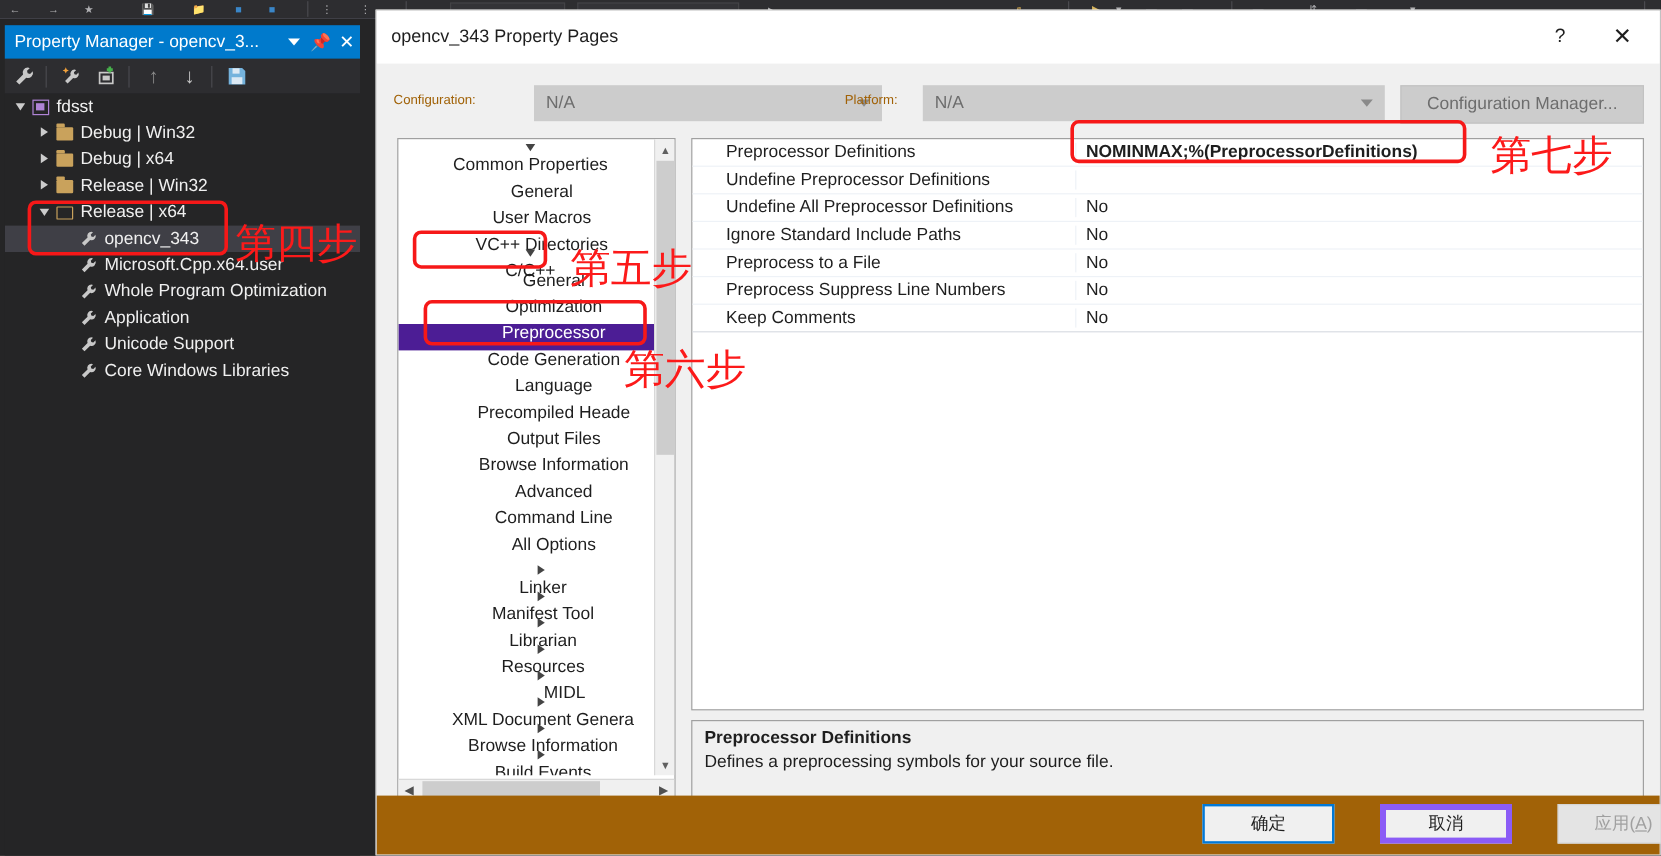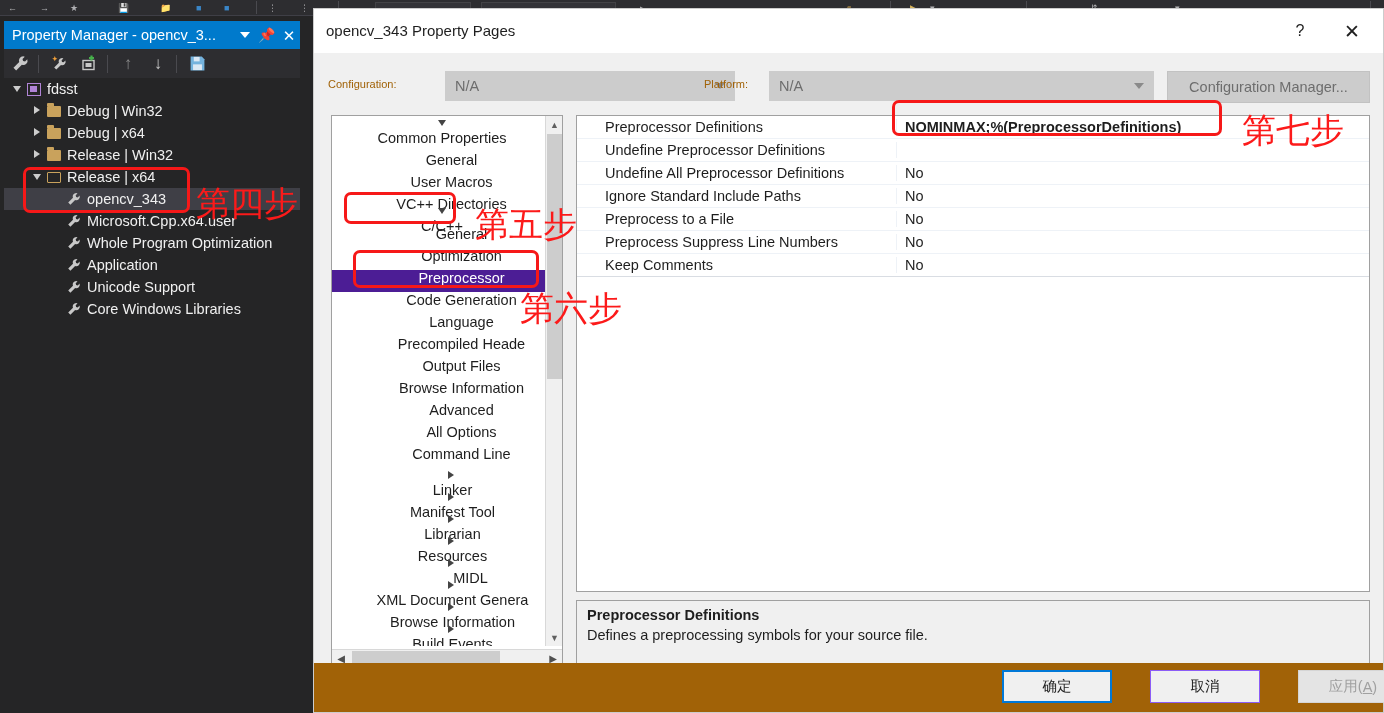--- a/index.html
+++ b/index.html
@@ -214,21 +214,21 @@
   
   .dlg-footer {
     position: absolute; left: 0; bottom: 0; width: 100%; height: 49px; background: #a16207;
   }
   .fbtn {
     position: absolute; top: 7px; height: 33px; width: 110px;
     display: flex; align-items: center; justify-content: center;
     font-size: 14.5px; background: #f0f0f0;
   }
   .fbtn.ok { left: 688px; border: 2px solid #0078d7; color: #1e1e1e; }
-  .fbtn.cancel { left: 836px; border: 1px solid #8b5cf6; color: #1e1e1e; }
+  .fbtn.cancel { left: 836px; border: 5px solid #8b5cf6; color: #1e1e1e; }
   .fbtn.apply { left: 984px; border: 1px solid #d5d5d5; background: #e4e4e4; color: #a0a0a0; }
   .fbtn u { text-decoration: underline; }
 
   
   .redbox {
     position: absolute; border: 3px solid #f61818; border-radius: 7px;
     pointer-events: none;
   }
   .redtext {
     position: absolute; color: #fc1a1a; font-size: 34px;
@@ -507,25 +507,25 @@
 
           <div class="dt-row" style="padding-left:44px;">
             <span>Browse Information</span>
           </div>
 
           <div class="dt-row" style="padding-left:44px;">
             <span>Advanced</span>
           </div>
 
           <div class="dt-row" style="padding-left:44px;">
+            <span>Command Line</span>
+          </div>
+
+          <div class="dt-row" style="padding-left:44px;">
             <span>All Options</span>
-          </div>
-
-          <div class="dt-row" style="padding-left:44px;">
-            <span>Command Line</span>
           </div>
 
           <div class="dt-row" style="padding-left:22px;">
             <span class="dt-tri-slot">
                 <span class="dt-tri-c"></span>
               </span>
             <span style="padding-left:4px;">Linker</span>
           </div>
 
           <div class="dt-row" style="padding-left:22px;">

